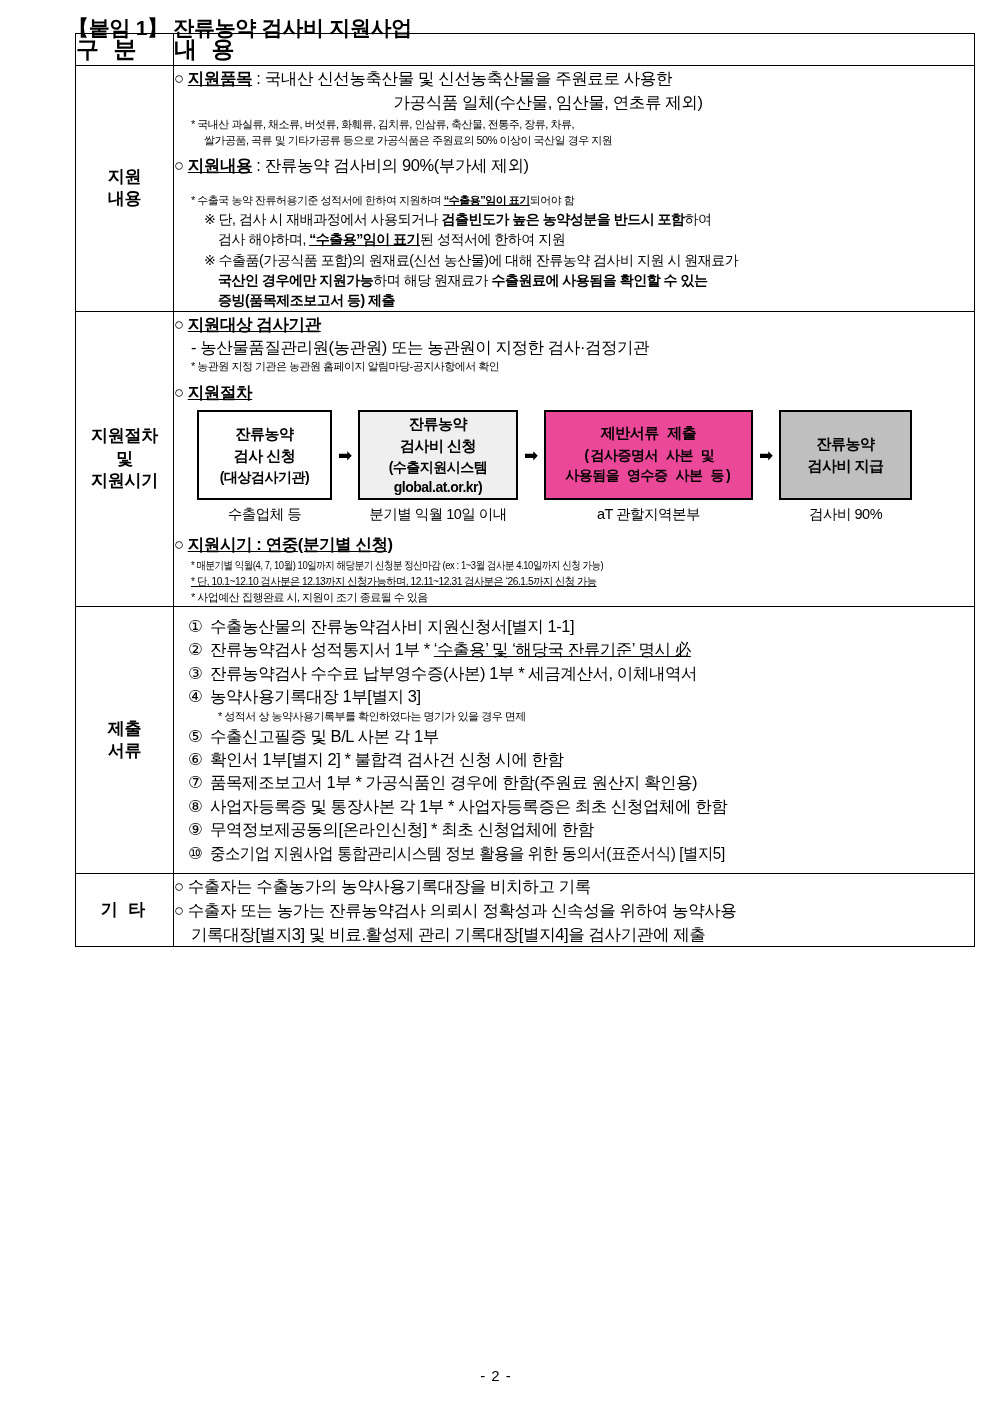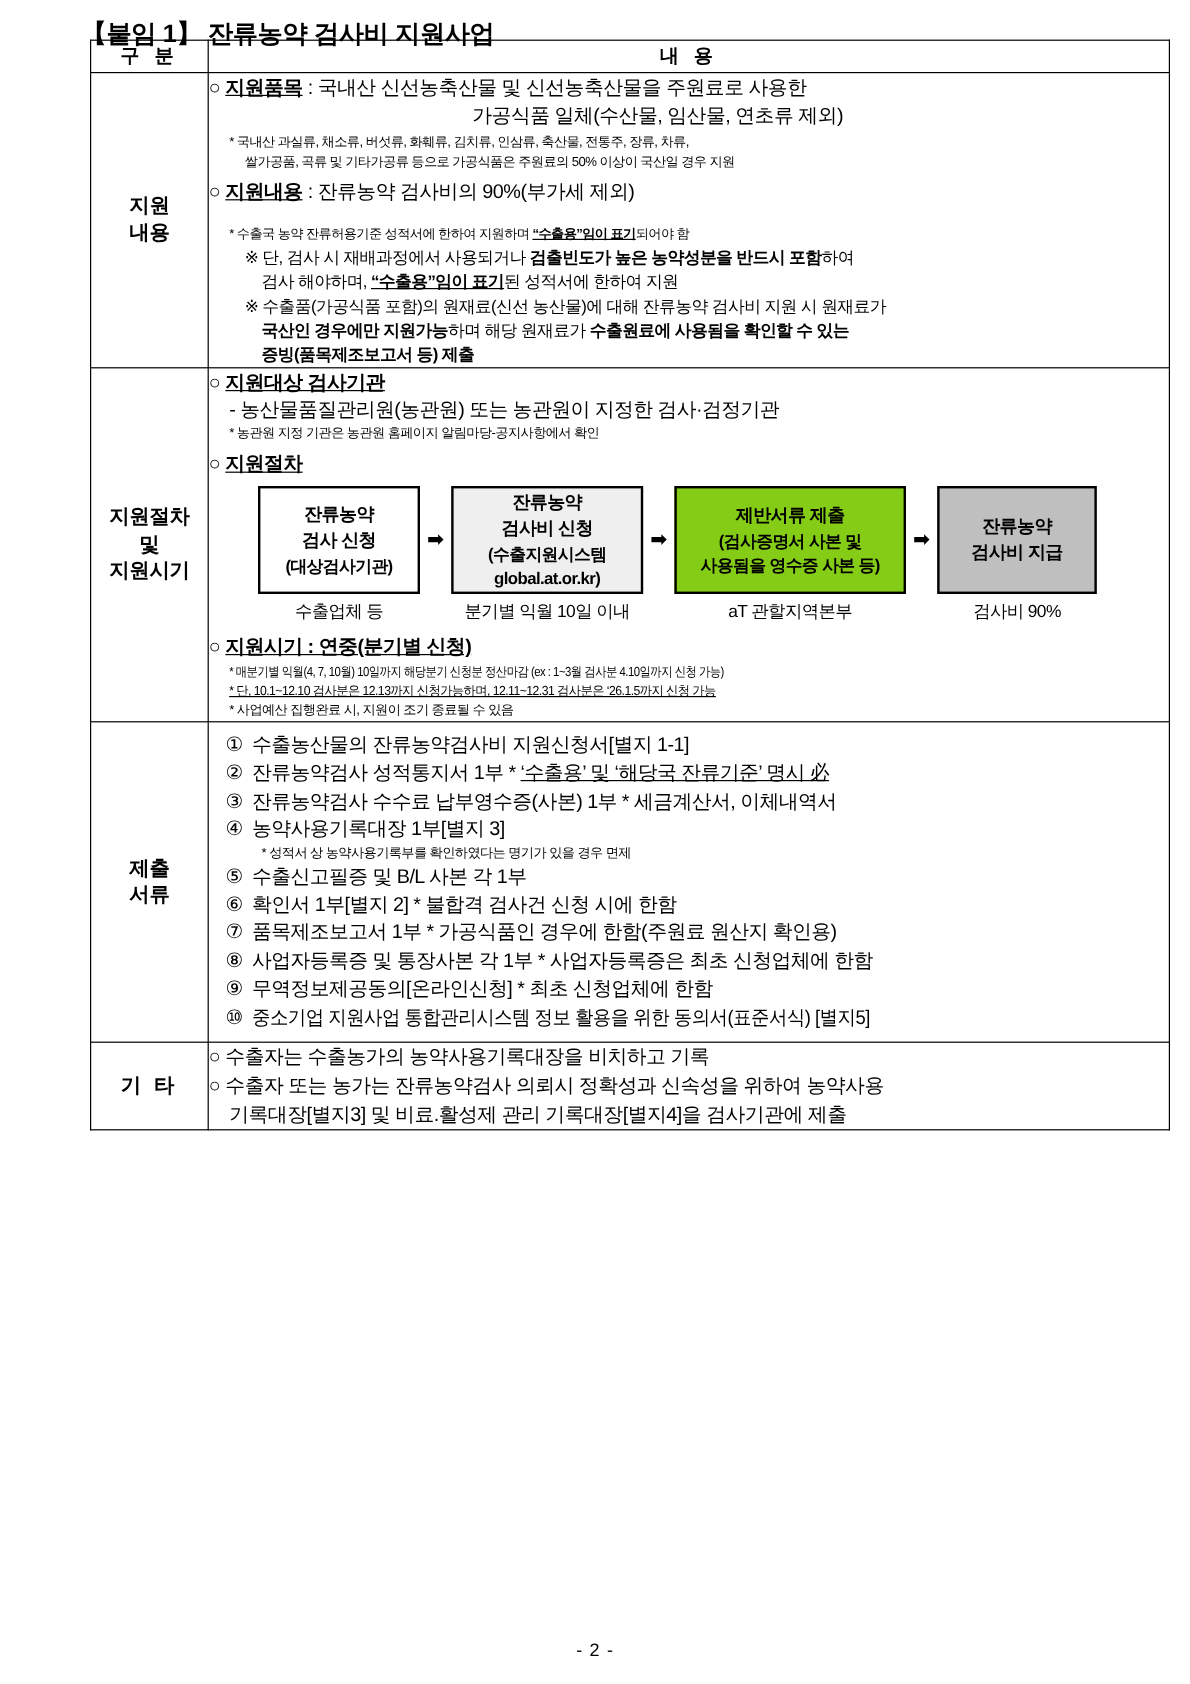--- a/index.html
+++ b/index.html
@@ -39,22 +39,22 @@
     border-collapse: collapse;
     table-layout: fixed;
   }
   table.main td, table.main th {
     border: 1.4px solid #000;
     vertical-align: middle;
     padding: 0;
   }
   .col-gubun { width: 98px; }
   .th-row th {
-    text-align: center;
-    font-size: 16px;
+    text-align: left;
+    font-size: 23px;
     font-weight: bold;
     height: 26px;
     letter-spacing: 4px;
   }
   .rowlabel {
     text-align: center;
     font-size: 17px;
     font-weight: bold;
     line-height: 1.32;
     letter-spacing: -0.3px;
@@ -104,21 +104,21 @@
   .vnarrow {
     transform: scaleX(0.86);
     transform-origin: left center;
     display: inline-block;
   }
 
   
   .flow {
     display: flex;
     align-items: flex-start;
-    margin: 6px 0 2px 24px;
+    margin: 6px 0 2px 6px;
     padding-left: 17px;
   }
   .flow-col { display: flex; flex-direction: column; align-items: center; }
   .fbox {
     border: 2px solid #000;
     box-sizing: border-box;
     height: 90px;
     display: flex;
     flex-direction: column;
     justify-content: center;
@@ -141,21 +141,21 @@
     width: 26px;
     height: 90px;
     display: flex;
     align-items: center;
     justify-content: center;
     font-size: 17px;
     font-weight: bold;
   }
   .box1 { width: 135px; background: #ffffff; }
   .box2 { width: 160px; background: #efefef; }
-  .box3 { width: 193px; background: #84cc16; }
+  .box3 { width: 209px; background: #ec4899; font-family: Liberation Mono, monospace; }
   .box4 { width: 133px; background: #bfbfbf; }
 
   
   .num {
     display: inline-block;
     width: 22px;
   }
   .footer {
     position: absolute;
     left: 0;

